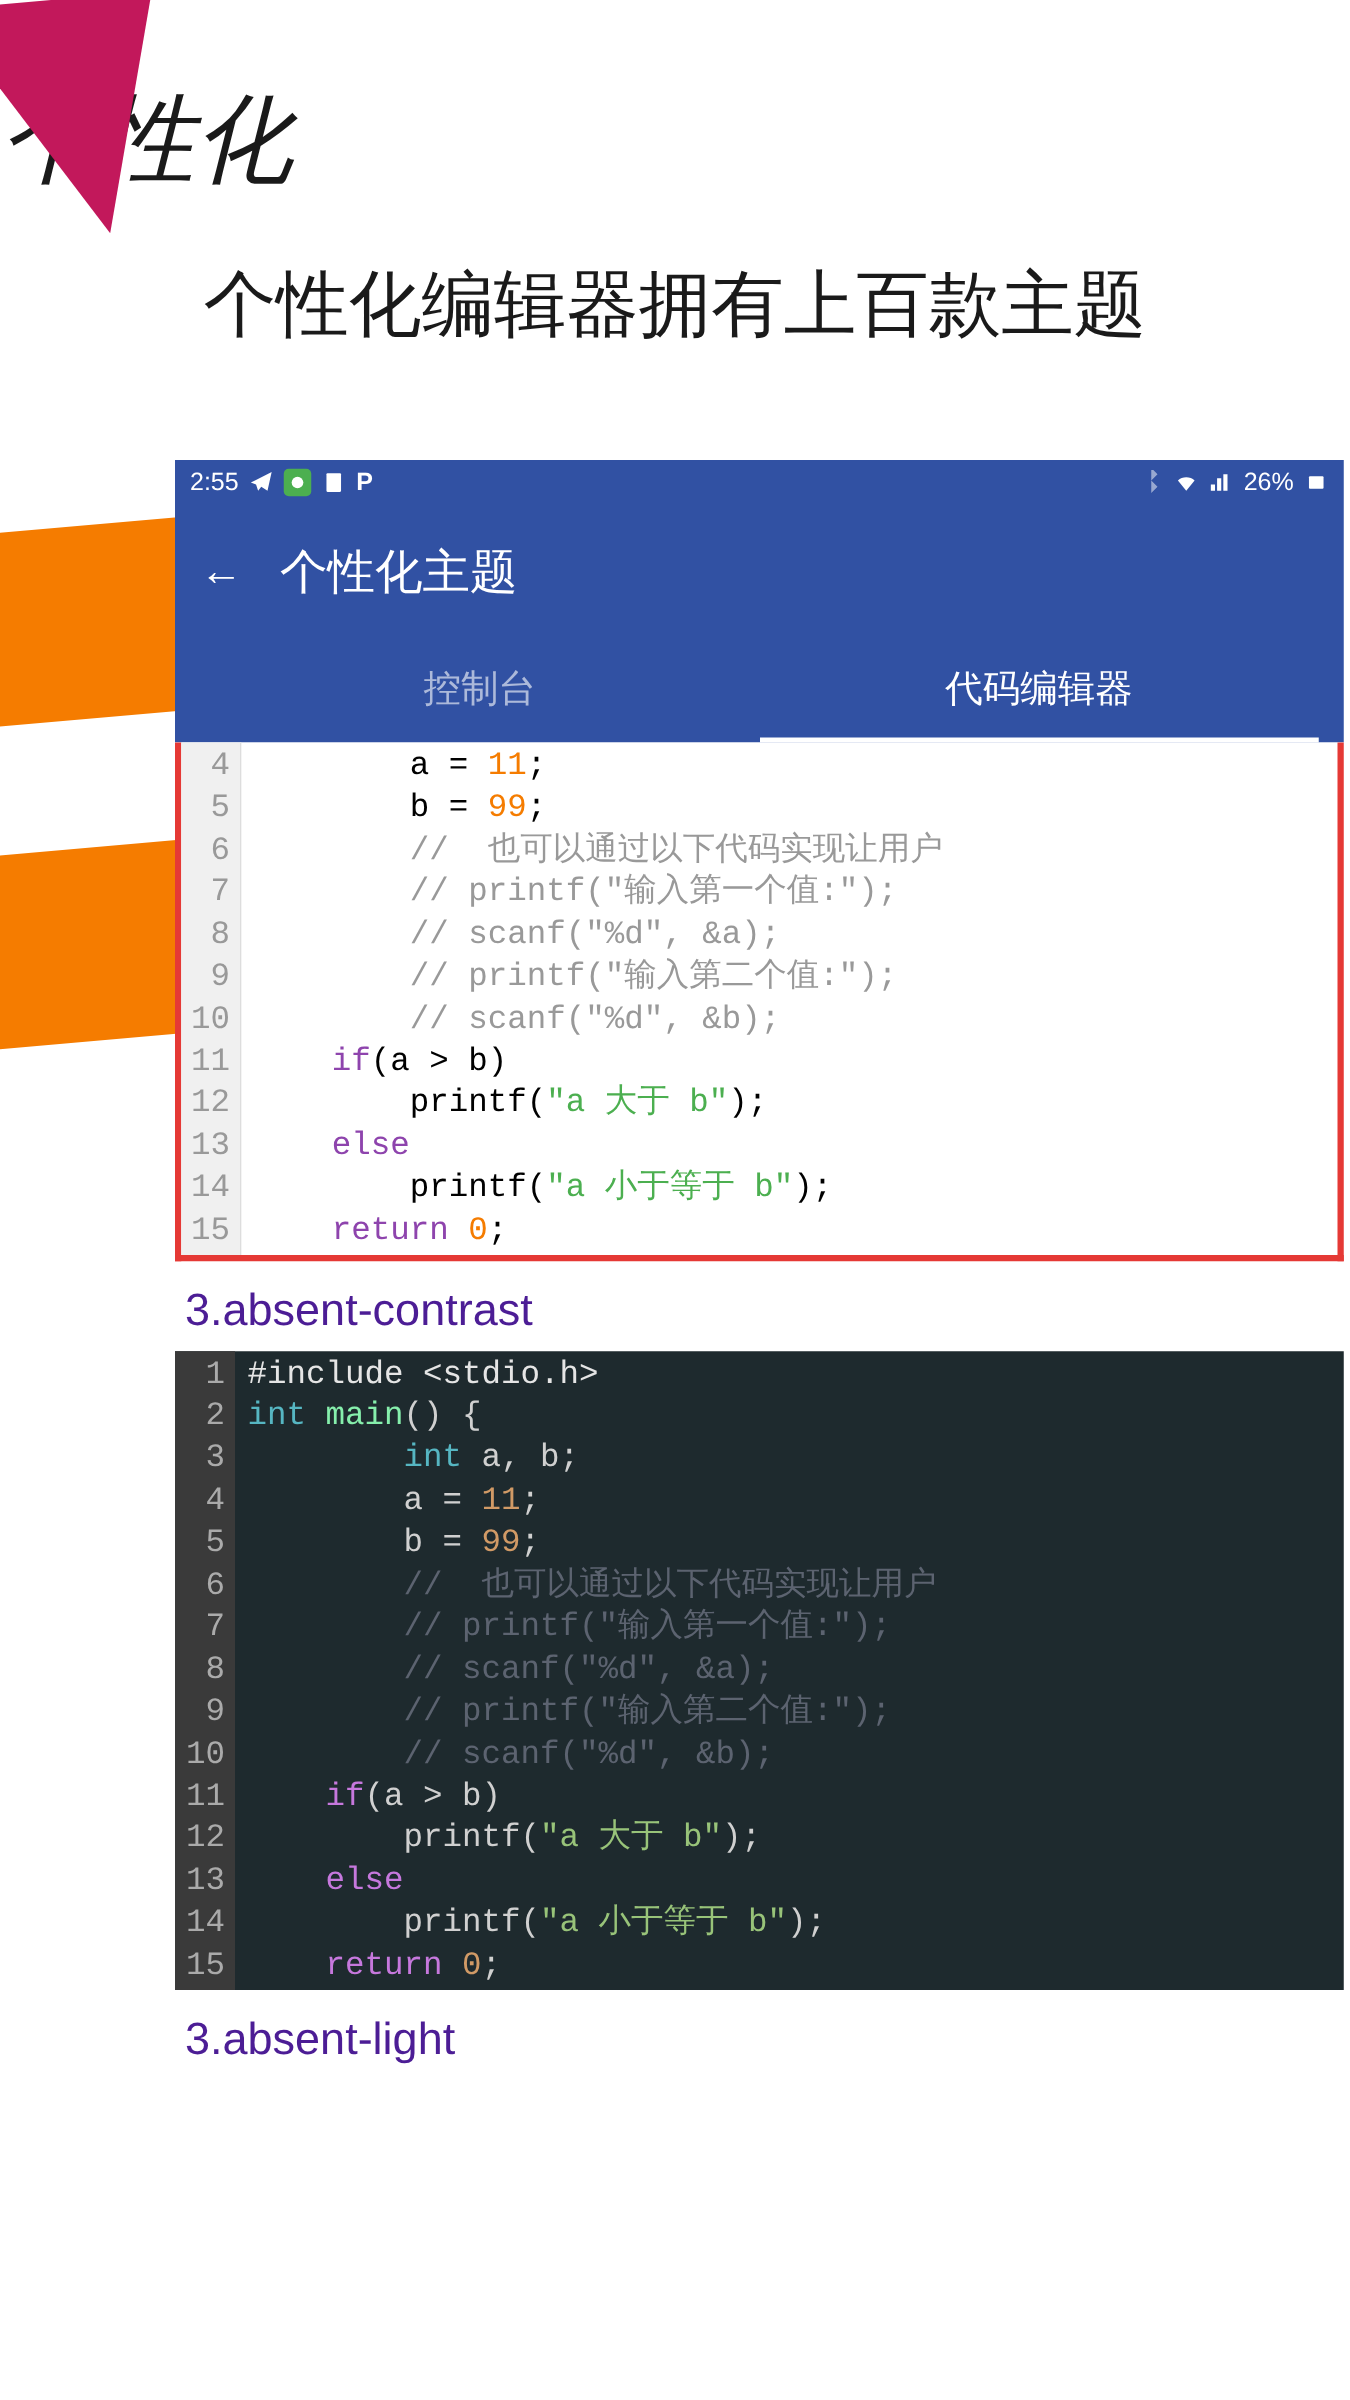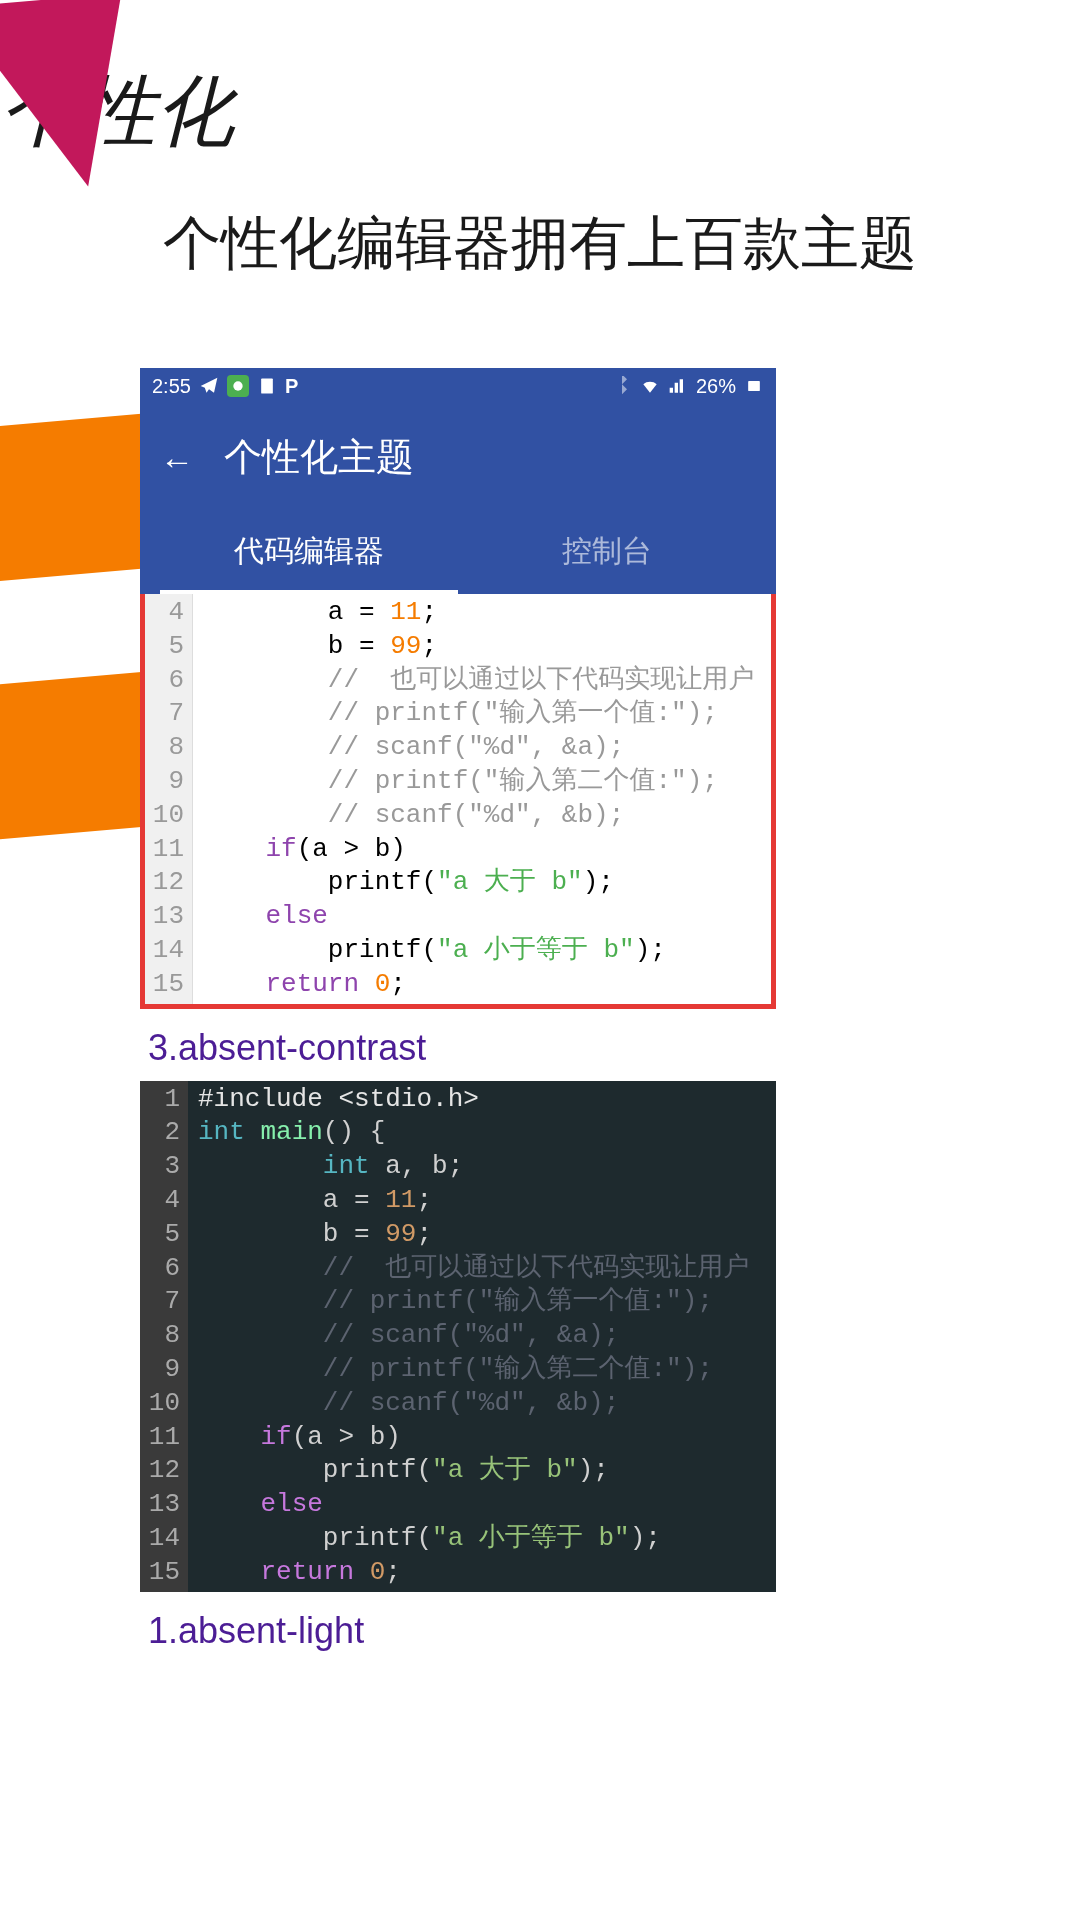--- a/index.html
+++ b/index.html
@@ -6,21 +6,21 @@
     body { width: 1080px; height: 1920px; background: #fff; font-family: -apple-system, sans-serif; overflow: hidden; position: relative; }
     
     
     .triangle-top { position: absolute; top: 0; left: -40px; width: 0; height: 0; border-left: 120px solid transparent; border-right: 50px solid transparent; border-top: 190px solid #c2185b; transform: rotate(-5deg); }
     .orange-bar-1 { position: absolute; top: 420px; left: -50px; width: 240px; height: 155px; background: #f57c00; transform: skewY(-5deg); }
     .orange-bar-2 { position: absolute; top: 680px; left: -50px; width: 200px; height: 155px; background: #f57c00; transform: skewY(-5deg); }
     
     .header-title { text-align: left; font-size: 78px; color: #1a1a1a; margin-top: 60px; font-weight: 400; font-style: italic; }
     .header-subtitle { text-align: center; font-size: 58px; color: #1a1a1a; margin-top: 40px; font-weight: 400; }
     
-    .phone-container { position: absolute; top: 368px; left: 140px; width: 636px; }
+    .phone-container { position: absolute; top: 368px; left: 140px; width: 935px; }
     
     
     .status-bar { background: #3151a3; height: 36px; color: #fff; display: flex; align-items: center; padding: 0 12px; font-size: 20px; }
     .status-left { display: flex; align-items: center; gap: 8px; }
     .status-right { margin-left: auto; display: flex; align-items: center; gap: 8px; }
     .status-icon { display: inline-flex; width: 20px; height: 20px; }
     .status-green-icon { width: 22px; height: 22px; background: #4caf50; border-radius: 4px; display: inline-flex; align-items: center; justify-content: center; }
     
     
     .app-bar { background: #3151a3; padding: 28px 20px 0; color: #fff; }
@@ -110,22 +110,22 @@
         </span>
     </div>
   </div>
 
   <div class="app-bar">
     <div class="app-bar-top">
       <span class="back-arrow">←</span>
       <span class="app-title">个性化主题</span>
     </div>
     <div class="tabs">
+      <div class="tab">控制台</div>
       <div class="tab active">代码编辑器</div>
-      <div class="tab">控制台</div>
     </div>
   </div>
 
   <div class="code-block code-block-1">
     <div class="gutter" id="gutter-light">
         <div>4</div>
         <div>5</div>
         <div>6</div>
         <div>7</div>
         <div>8</div>
@@ -156,15 +156,15 @@
         <div>10</div>
         <div>11</div>
         <div>12</div>
         <div>13</div>
         <div>14</div>
         <div>15</div>
       </div>
     <div class="code-content" id="code-dark"><div><span class="tok-preproc-dark">#include &lt;stdio.h&gt;</span></div><div><span class="tok-type-dark">int</span><span> </span><span class="tok-func-dark">main</span><span>() {</span></div><div><span>        </span><span class="tok-type-dark">int</span><span> a, b;</span></div><div><span>        a = </span><span class="tok-num-dark">11</span><span>;</span></div><div><span>        b = </span><span class="tok-num-dark">99</span><span>;</span></div><div><span class="tok-comment-dark">        //  也可以通过以下代码实现让用户</span></div><div><span class="tok-comment-dark">        // printf("输入第一个值:");</span></div><div><span class="tok-comment-dark">        // scanf("%d", &amp;a);</span></div><div><span class="tok-comment-dark">        // printf("输入第二个值:");</span></div><div><span class="tok-comment-dark">        // scanf("%d", &amp;b);</span></div><div><span>    </span><span class="tok-keyword-dark">if</span><span>(a &gt; b)</span></div><div><span>        printf(</span><span class="tok-string-dark">"a 大于 b"</span><span>);</span></div><div><span>    </span><span class="tok-keyword-dark">else</span></div><div><span>        printf(</span><span class="tok-string-dark">"a 小于等于 b"</span><span>);</span></div><div><span>    </span><span class="tok-keyword-dark">return</span><span> </span><span class="tok-num-dark">0</span><span>;</span></div></div>
   </div>
 
-  <div class="theme-label">1.absent-light</div>
+  <div class="theme-label">3.absent-light</div>
 
 </div>
 
 </body></html>

